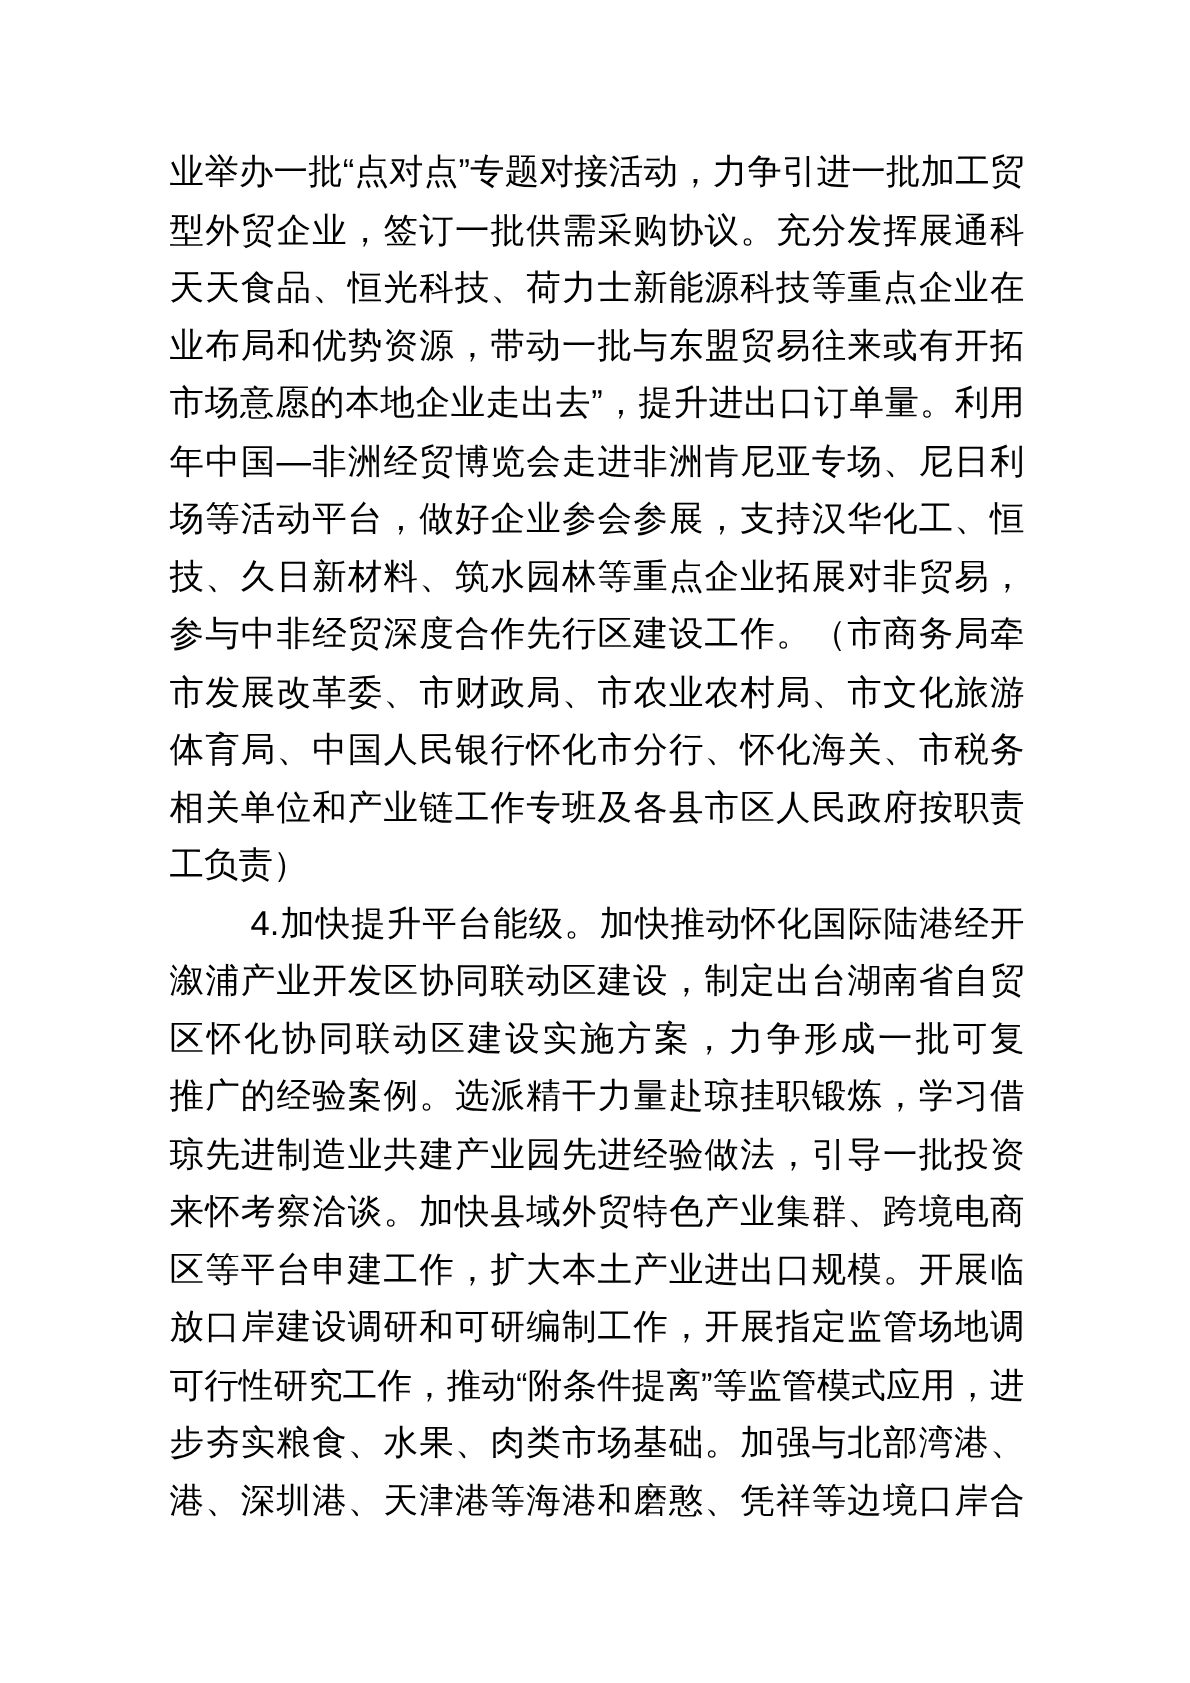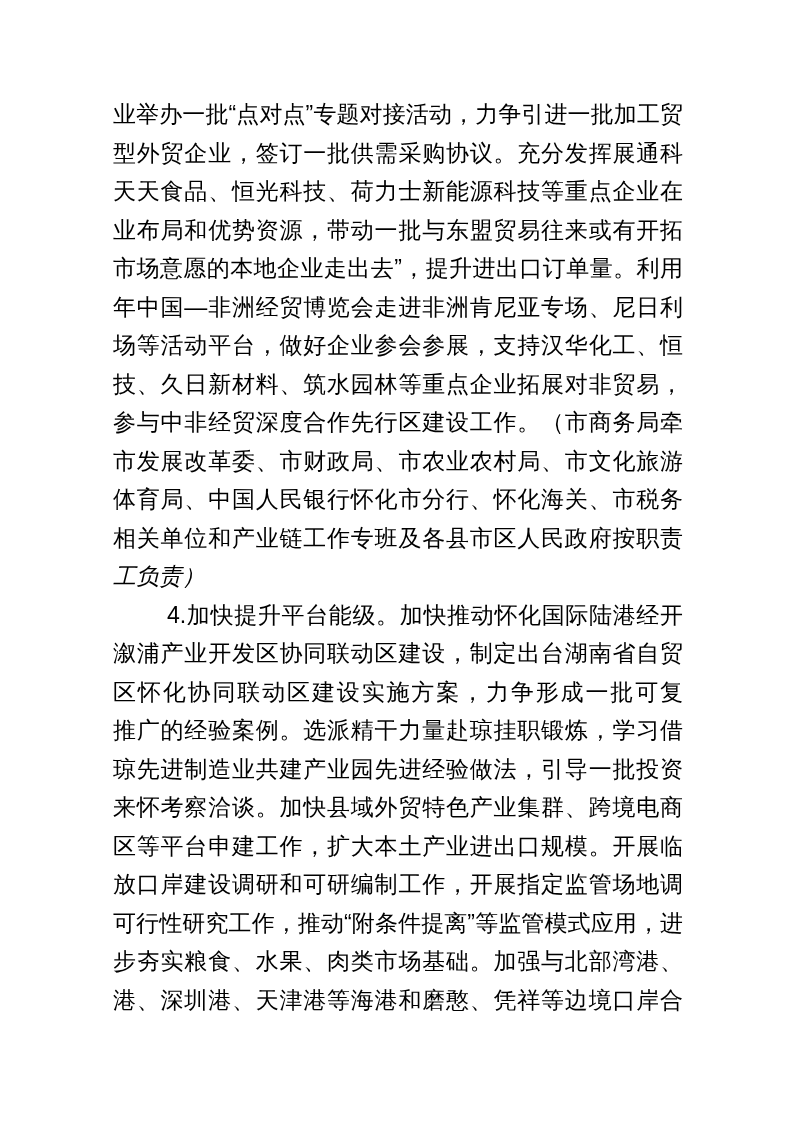--- a/index.html
+++ b/index.html
@@ -30,21 +30,20 @@
     height: 38.5px;
     overflow: hidden;
   }
   .line.justify {
     text-align: justify;
     text-align-last: justify;
   }
   .line.noj {
     text-align: left;
     text-align-last: left;
-    font-style: italic;
   }
   .line.indent {
     text-indent: 54px;
   }
 </style>
 </head>
 <body>
 
 <div class="page">
   <div class="doc-text" id="doc-body" style="color: rgb(0, 0, 0);">

